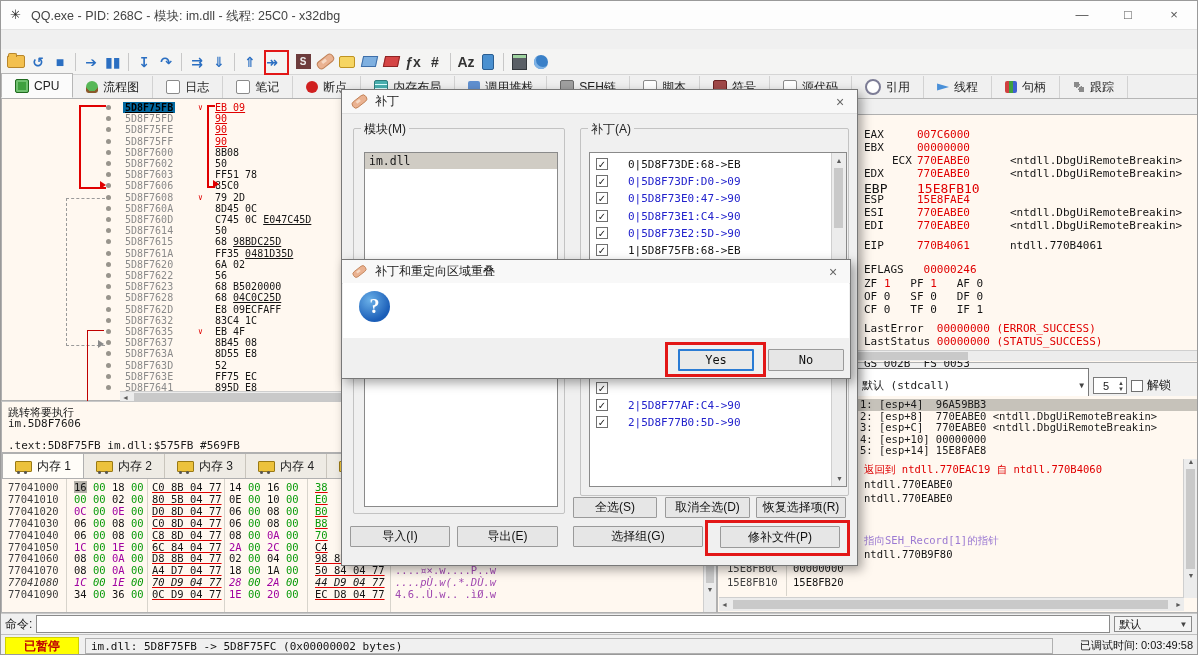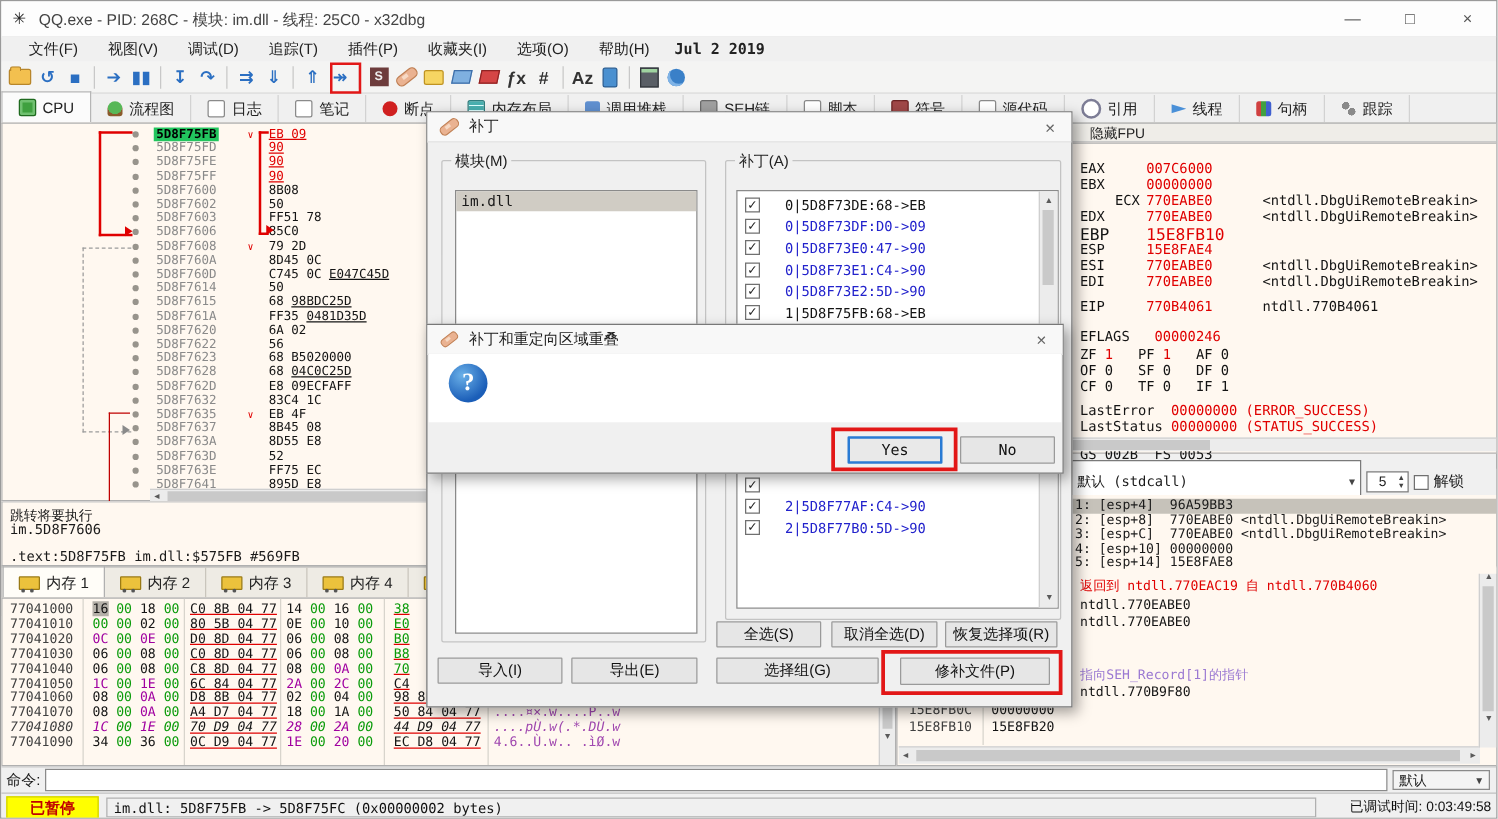--- a/index.html
+++ b/index.html
@@ -55,21 +55,21 @@
   .ti-sym{background:#a04848;border:1px solid #6a2222;}
   .ti-ref{background:#fff;border:2px solid #7d7d96;border-radius:50%;}
   .ti-thread{background:#4a90d8;clip-path:polygon(0 20%,100% 50%,0 80%);}
   .ti-handle{background:linear-gradient(90deg,#d04040 33%,#40a040 33% 66%,#4060d0 66%);}
   .ti-trace{background:radial-gradient(circle at 30% 30%,#8a8a8a 25%,transparent 26%),radial-gradient(circle at 70% 70%,#8a8a8a 25%,transparent 26%);}
   
   .pane{background:#fff8f0;border:1px solid #b0b0b0;box-sizing:border-box;}
   #disasm-pane{left:0;top:97px;width:852px;height:303px;border-right:none;}
   #disasm-info{left:0;top:400px;width:852px;height:52px;background:#fff8f0;border:1px solid #b0b0b0;border-top:1px solid #c8c8c8;box-sizing:border-box;}
   .dot{width:5px;height:5px;border-radius:50%;background:#98948c;}
-  .addr-sel{background:#22c55e;font-weight:bold;color:#000;}
+  .addr-sel{background:#0369a1;font-weight:bold;color:#000;text-decoration:underline;}
   .hscroll{background:#ececec;border-top:1px solid #cfcfcf;}
   .thumb{background:#c9c9c9;}
   .sb-ar{color:#5a5a5a;font-size:7px;line-height:10px;text-align:center;}
   
   #memtab-strip{left:0;top:452px;width:716px;height:25px;background:#eeebe4;border:1px solid #b0b0b0;border-bottom:none;display:flex;align-items:flex-end;box-sizing:border-box;}
   .mtab{height:24px;display:flex;align-items:center;gap:5px;padding:0 12px;border-right:1px solid #c9c5bc;font-size:12px;color:#222;}
   .mtab.active{background:#fffdf8;border:1px solid #b0b0b0;border-bottom:none;}
   .mi-truck{width:15px;height:9px;background:#ecc23c;border:1px solid #9a7a14;border-radius:1px;position:relative;}
   .mi-truck:after{content:"";position:absolute;left:1px;bottom:-3px;width:3px;height:3px;background:#555;border-radius:50%;box-shadow:7px 0 0 #555;}
   #dump-pane{left:0;top:477px;width:716px;height:135px;}
@@ -119,31 +119,20 @@
 <div id="app">
 
   <div id="titlebar" class="abs">
     <span class="abs bug">✳</span>
     <span id="title-text" class="abs">QQ.exe - PID: 268C - 模块: im.dll - 线程: 25C0 - x32dbg</span>
     <span class="abs wbtn" style="right:92px">—</span>
     <span class="abs wbtn" style="right:46px">□</span>
     <span class="abs wbtn" style="right:0">×</span>
   </div>
 
-  <div id="menubar" class="abs">
-      <span class="menu-item">文件(F)</span>
-      <span class="menu-item">视图(V)</span>
-      <span class="menu-item">调试(D)</span>
-      <span class="menu-item">追踪(T)</span>
-      <span class="menu-item">插件(P)</span>
-      <span class="menu-item">收藏夹(I)</span>
-      <span class="menu-item">选项(O)</span>
-      <span class="menu-item">帮助(H)</span>
-      <span id="build-date">Jul 2 2019</span>
-    </div>
 
   <div id="toolbar" class="abs">
       <span class="tbtn">
         <span class="ic ic-folder"></span>
       </span>
       <span class="tbtn glyph-blue">↺</span>
       <span class="tbtn glyph-blue">■</span>
       <span class="tsep"></span>
       <span class="tbtn glyph-blue">➔</span>
       <span class="tbtn glyph-blue">▮▮</span>
@@ -558,23 +547,20 @@
       <span class="abs sb-ar" style="right:2px;top:2px">►</span>
       <div class="abs thumb" style="left:14px;top:2px;width:435px;height:9px"></div>
     </div>
     <div class="abs" style="right:0;top:0;width:14px;height:144px;background:#ececec;border-left:1px solid #cfcfcf">
       <div class="sb-ar" style="margin-top:3px">▲</div>
       <div class="thumb" style="margin:2px 2px;width:9px;height:100px"></div>
       <div class="sb-ar">▼</div>
     </div>
   </div>
 
-  <div id="fpu-bar" class="abs">
-    <span style="margin-left:18px">隐藏FPU</span>
-  </div>
   <div id="regs-pane" class="abs pane" style="top:113px;height:249px">
     <div id="reg-lines">
         <div class="abs mono" style="left: 10px; top: 13px; width: 330px; height: 13px; font-size: 11px; line-height: 13px;">
           <span class="abs c-k" style="left: 0px; top: 0px;">EAX</span>
           <span class="abs c-r" style="left: 53px; top: 0px;">007C6000</span>
         </div>
         <div class="abs mono" style="left: 10px; top: 26px; width: 330px; height: 13px; font-size: 11px; line-height: 13px;">
           <span class="abs c-k" style="left: 0px; top: 0px;">EBX</span>
           <span class="abs c-r" style="left: 53px; top: 0px;">00000000</span>
         </div>

